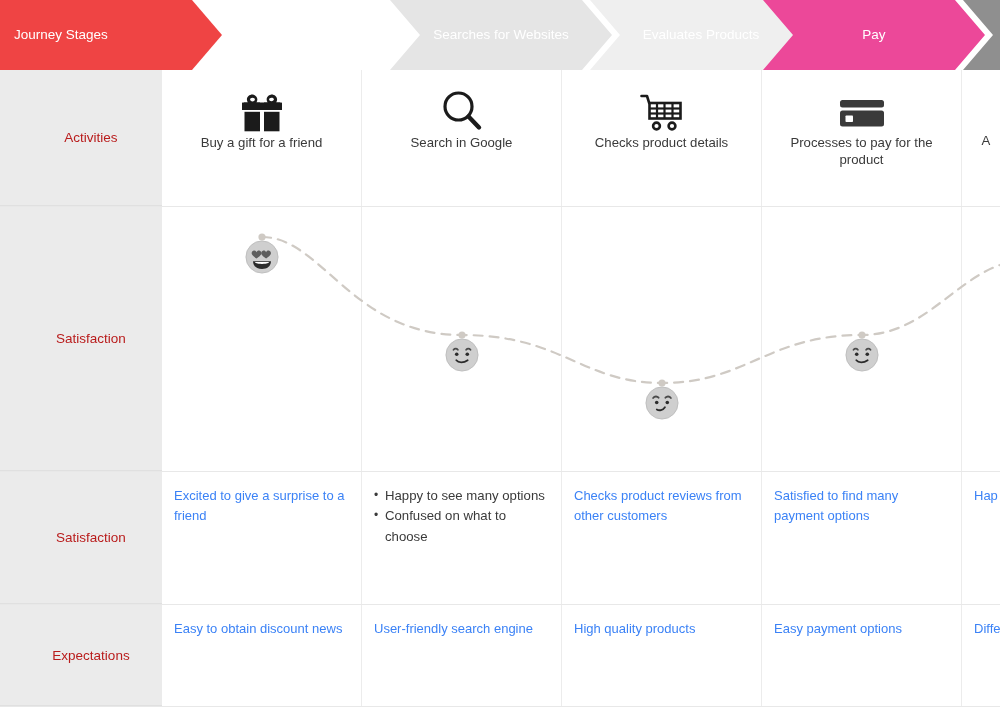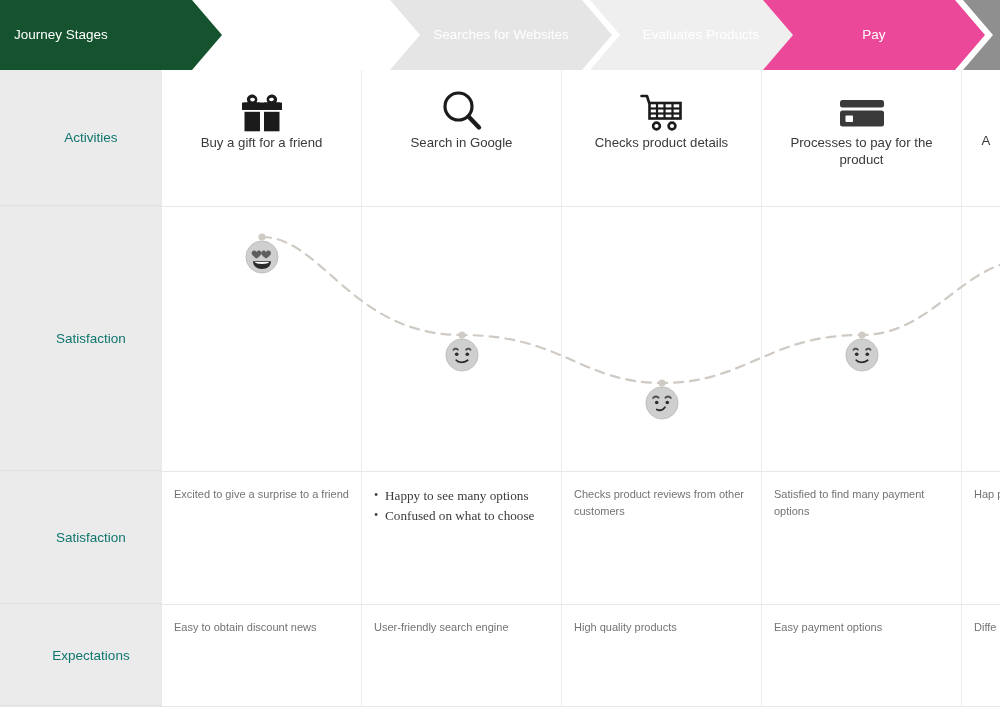--- a/index.html
+++ b/index.html
@@ -41,21 +41,21 @@
   }
   .row {
     position: absolute; left: 0; width: 1000px;
     border-bottom: 1px solid #e8e8e8;
   }
   .row-label {
     position: absolute; left: 0; top: 0;
     width: 162px; height: 100%;
     background: #ebebeb;
     display: flex; align-items: center; justify-content: center;
-    font-size: 13.5px; color: #0f766e;
+    font-size: 13.5px; color: #b91c1c;
     border-bottom: 1px solid #e0e0e0;
     padding-left: 20px;
   }
   .cells {
     position: absolute; left: 162px; top: 0;
     right: 0; height: 100%;
     display: flex;
   }
   .cell {
     width: 200px; flex: 0 0 200px;
@@ -87,40 +87,40 @@
     position: absolute;
     width: 34px; height: 34px;
     transform: translate(-50%, 0);
   }
   .emoji svg { width: 34px; height: 34px; display: block; }
 
   
   .row-experiences { top: 402px; height: 133px; }
   .row-expectations { top: 535px; height: 102px; border-bottom: 1px solid #e8e8e8; }
   .txt {
-    font-size: 11px; color: #737373; line-height: 1.55;
+    font-size: 13px; color: #3b82f6; line-height: 1.55;
   }
   .bullets { list-style: none; }
   .bullets li {
     position: relative; padding-left: 11px;
-    font-size: 13.2px; color: #3a3a3a; line-height: 1.55; font-family: Liberation Serif, serif;
+    font-size: 13.2px; color: #3a3a3a; line-height: 1.55;
   }
   .bullets li:before {
     content: "\2022";
     position: absolute; left: 0; top: 0;
     font-size: 12px; color: #3a3a3a;
   }
 </style>
 </head>
 <body>
 
 <div id="map">
 
   <div class="header-band">
-    <div class="chev first" style="left:0; width:222px; background:#14532d; clip-path:polygon(0 0, 192px 0, 222px 35px, 192px 70px, 0 70px);">
+    <div class="chev first" style="left:0; width:222px; background:#ef4444; clip-path:polygon(0 0, 192px 0, 222px 35px, 192px 70px, 0 70px);">
       <span class="lbl">Journey Stages</span>
     </div>
     <div class="chev" style="left:390px; width:222px; background:#e5e5e5; clip-path:polygon(0 0, 192px 0, 222px 35px, 192px 70px, 0 70px, 30px 35px);">
       <span class="lbl">Searches for Websites</span>
     </div>
     <div class="chev" style="left:590px; width:222px; background:#efefef; clip-path:polygon(0 0, 192px 0, 222px 35px, 192px 70px, 0 70px, 30px 35px);">
       <span class="lbl">Evaluates Products</span>
     </div>
     <div class="chev" style="left:763px; width:222px; background:#ec4899; clip-path:polygon(0 0, 192px 0, 222px 35px, 192px 70px, 0 70px, 30px 35px);">
       <span class="lbl">Pay</span>

